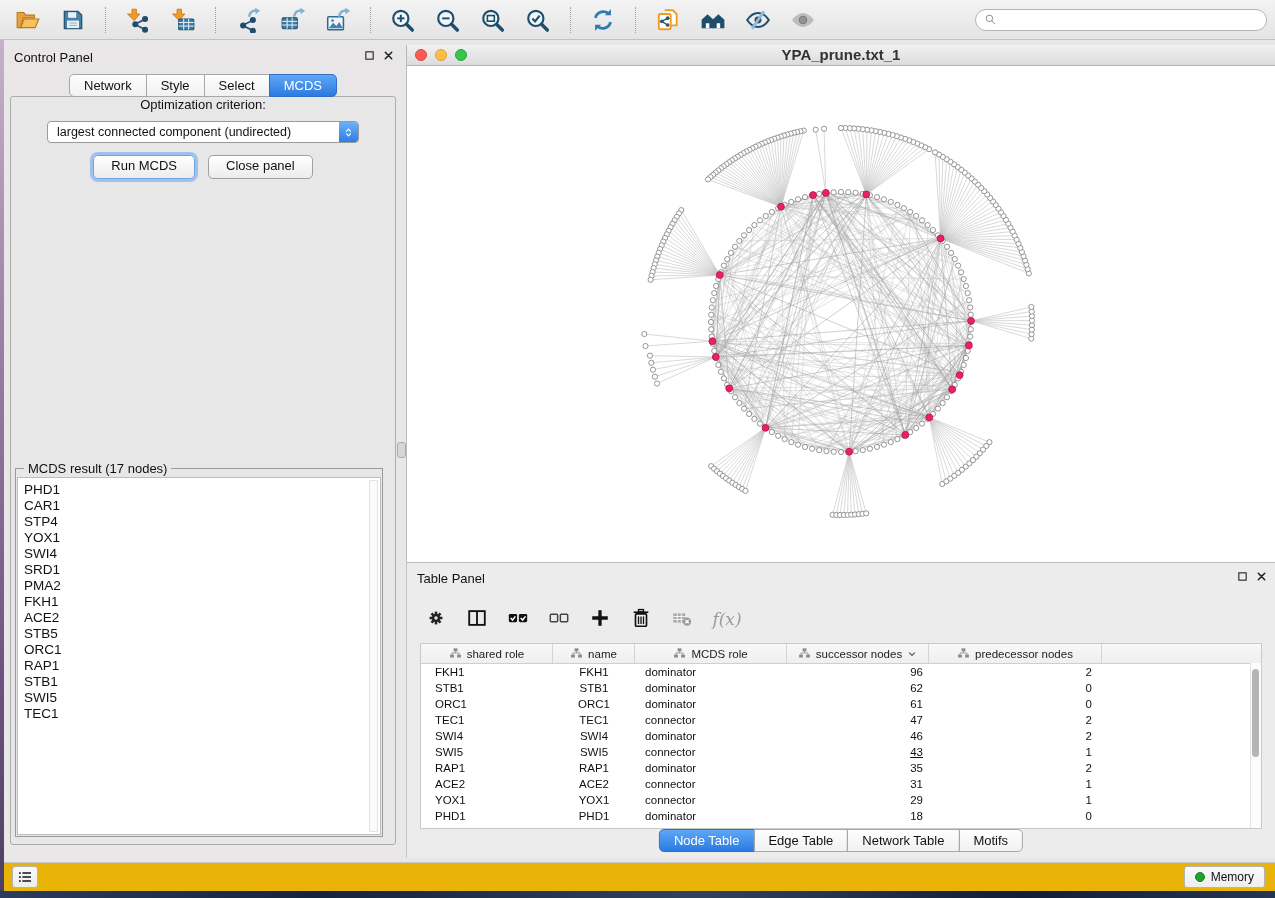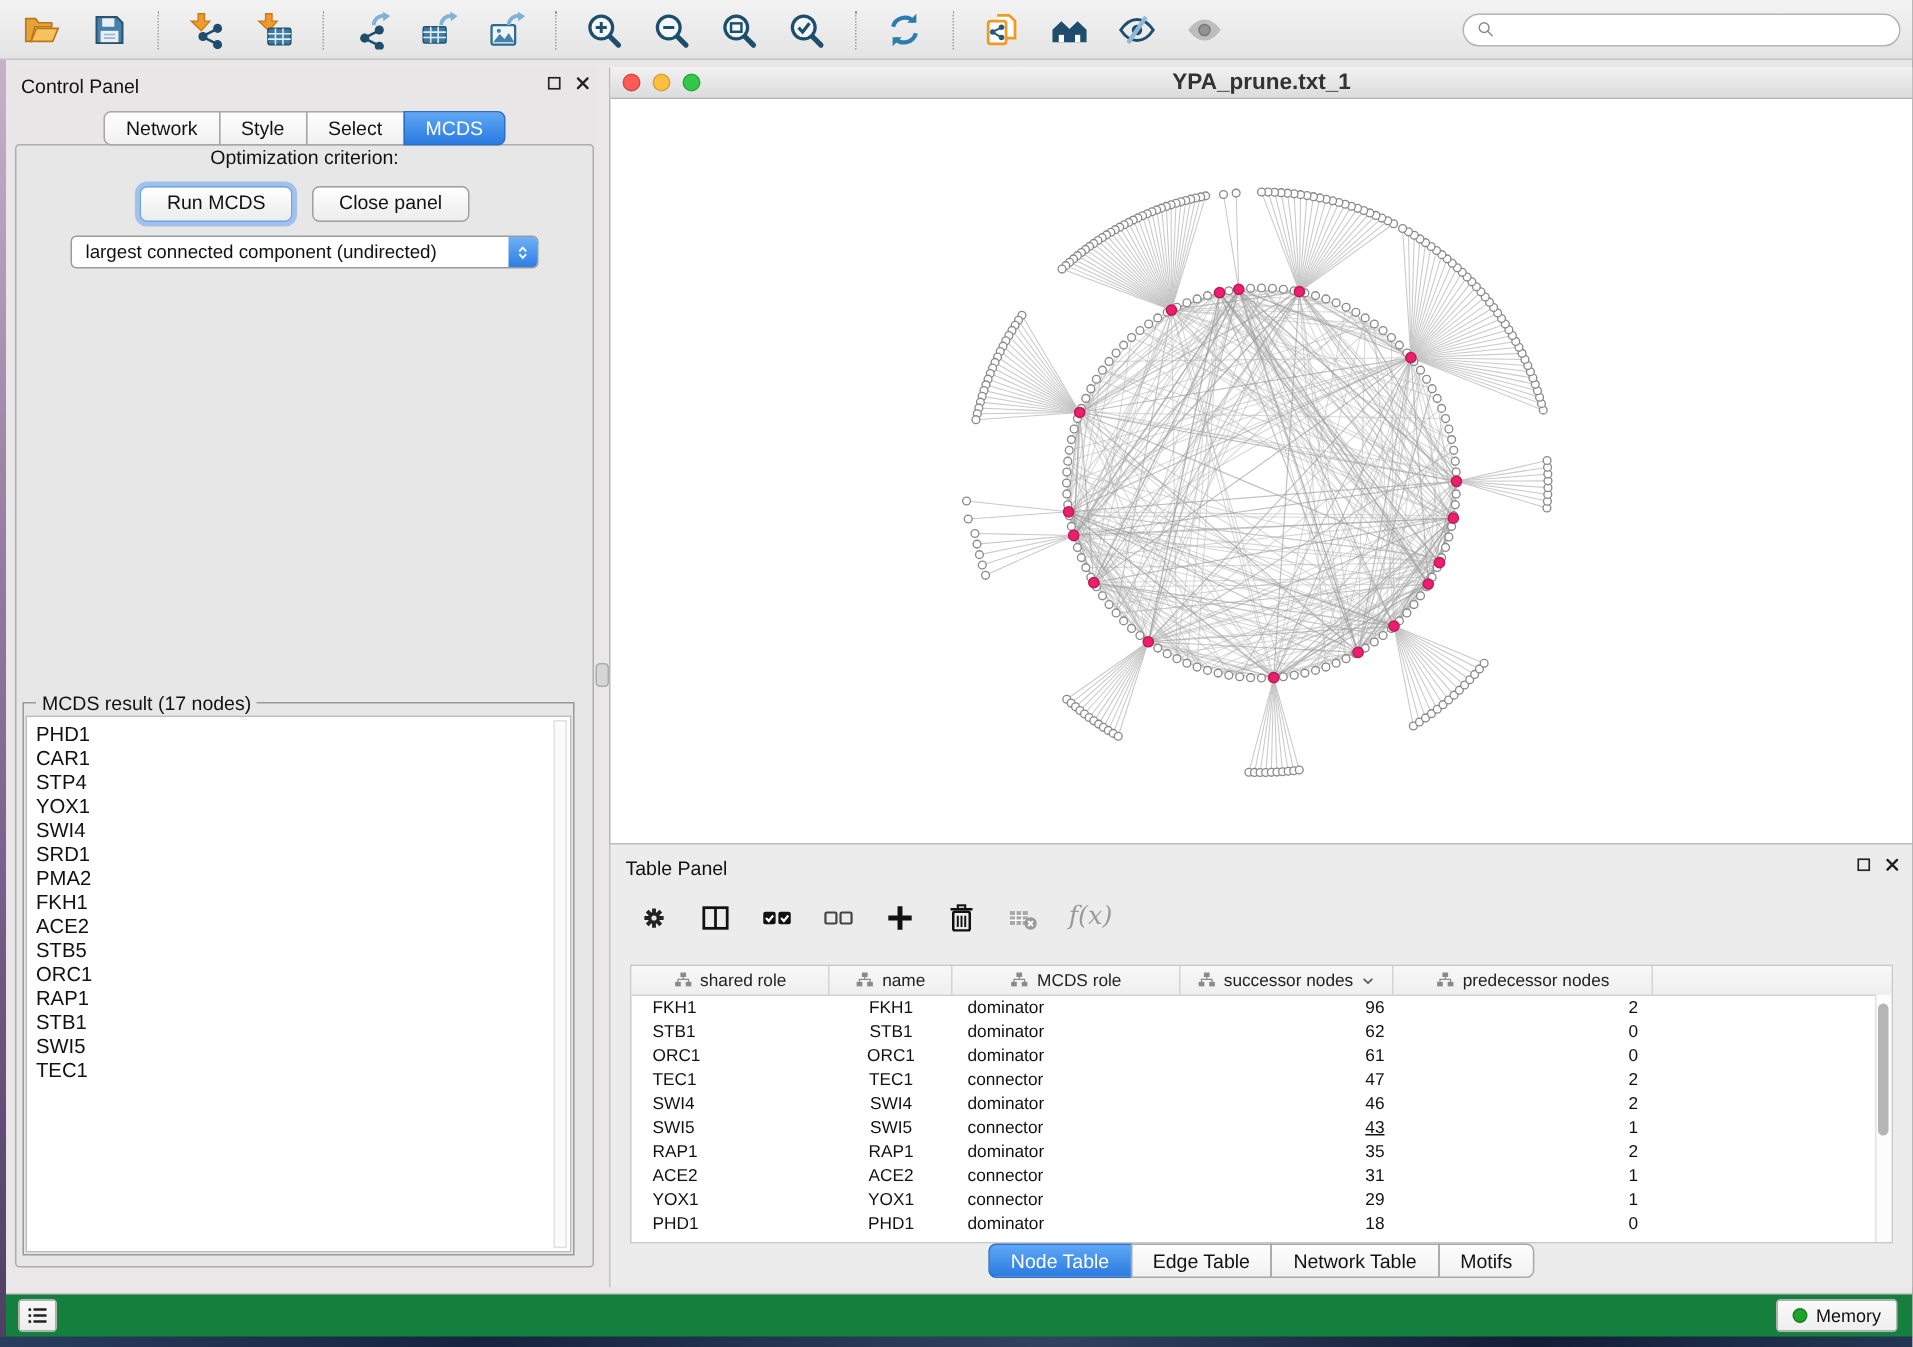--- a/index.html
+++ b/index.html
@@ -72,42 +72,42 @@
   .light.red{background:#fc5b57;border:1px solid #d94942;box-sizing:border-box;}
   .light.yellow{background:#fdbe41;border:1px solid #d9a137;box-sizing:border-box;}
   .light.green{background:#34c84a;border:1px solid #2aa83d;box-sizing:border-box;}
   #net-title{text-align:center;font-size:15px;font-weight:600;color:#333;line-height:19px;}
   #network-canvas{position:absolute;left:0;top:20px;right:0;bottom:0;}
   #network-canvas svg{display:block;}
 
   
   #table-panel{position:absolute;left:406px;top:562px;right:0;height:296px;background:#ececec;border-top:1px solid #bdbdbd;border-left:1px solid #c4c4c4;box-sizing:border-box;}
   #table-toolbar{position:absolute;left:16px;top:34px;height:36px;display:flex;align-items:center;gap:15px;}
-  .ttool-btn{display:flex;align-items:flex-start;justify-content:center;width:26px;height:28px;}
+  .ttool-btn{display:flex;align-items:flex-end;justify-content:center;width:26px;height:28px;}
   .ttool-btn svg{width:22px;height:22px;}
   .fx{font-family:"DejaVu Serif",serif;font-style:italic;font-size:17px;color:#9a9a9a;}
   #table-wrap{position:absolute;left:13px;right:13px;top:80px;height:186px;background:#fff;border:1px solid #c9c9c9;box-sizing:border-box;overflow:hidden;}
   #tbl-head{display:flex;height:19px;background:linear-gradient(#f8f8f8,#efefef);border-bottom:1px solid #cfcfcf;}
   .th{display:flex;align-items:center;justify-content:center;gap:5px;font-size:11.5px;color:#222;
     border-right:1px solid #d4d4d4;box-sizing:border-box;overflow:hidden;white-space:nowrap;}
   .th svg.tree{width:13px;height:13px;}
   .th svg.chev{width:10px;height:10px;}
   .tr{display:flex;height:16px;align-items:center;}
   .td{font-size:11.5px;color:#111;box-sizing:border-box;white-space:nowrap;overflow:hidden;}
   .td.c0{padding-left:14px;text-align:left;}
   .td.c1{text-align:center;}
   .td.c2{padding-left:10px;text-align:left;}
   .td.c3{text-align:right;padding-right:6px;}
   .td.c4{text-align:right;padding-right:10px;}
   #tbl-scroll{position:absolute;right:0;top:19px;bottom:0;width:10px;background:#fcfcfc;border-left:1px solid #e2e2e2;}
   #tbl-thumb{position:absolute;left:1px;top:6px;width:7px;height:88px;background:#b5b5b5;border-radius:4px;}
   #tp-tabs{position:absolute;left:50%;bottom:6px;transform:translateX(-50%);display:flex;z-index:2;}
 
   
-  #status-bar{position:absolute;left:0;right:0;top:862px;height:29px;background:#15803d;border-top:1px solid #c6c6c6;}
+  #status-bar{position:absolute;left:0;right:0;top:862px;height:29px;background:#eab308;border-top:1px solid #c6c6c6;}
   #panels-btn{position:absolute;left:12px;top:3px;width:26px;height:22px;background:linear-gradient(#f8f8f8,#ededed);
     border:1px solid #b4b4b4;border-radius:3px;display:flex;align-items:center;justify-content:center;box-sizing:border-box;}
   #panels-btn svg{width:16px;height:16px;}
   #memory-btn{position:absolute;right:10px;top:3px;height:22px;padding:0 10px;background:linear-gradient(#fafafa,#eeeeee);
     border:1px solid #b4b4b4;border-radius:3px;display:flex;align-items:center;gap:6px;box-sizing:border-box;}
   .mem-dot{width:10px;height:10px;border-radius:50%;background:#1fa12e;border:1px solid #158221;box-sizing:border-box;}
   #memory-btn span{font-size:12px;color:#111;}
 </style>
 </head>
 <body>
@@ -292,32 +292,32 @@
       </div>
     </div>
     <div id="cp-tabs">
         <div class="seg-tab">Network</div>
         <div class="seg-tab">Style</div>
         <div class="seg-tab">Select</div>
         <div class="seg-tab selected">MCDS</div>
       </div>
     <div id="cp-content">
       <div id="opt-label">Optimization criterion:</div>
-      <div id="cp-buttons">
-        <div class="push-btn focused">Run MCDS</div>
-        <div class="push-btn">Close panel</div>
-      </div>
       <div id="criterion-select">
         <span class="sel-text">largest connected component (undirected)</span>
         <span class="sel-stepper">
           <svg viewBox="0 0 24 24">
               <path d="M7 10l5-5.5 5 5.5" fill="none" stroke="#fff" stroke-width="2.6"></path>
               <path d="M7 14l5 5.5 5-5.5" fill="none" stroke="#fff" stroke-width="2.6"></path>
             </svg>
         </span>
+      </div>
+      <div id="cp-buttons">
+        <div class="push-btn focused">Run MCDS</div>
+        <div class="push-btn">Close panel</div>
       </div>
       <div id="mcds-fieldset">
         <div id="mcds-legend">MCDS result (17 nodes)</div>
         <div id="mcds-listbox">
           <div id="mcds-list">
               <div class="list-item">PHD1</div>
               <div class="list-item">CAR1</div>
               <div class="list-item">STP4</div>
               <div class="list-item">YOX1</div>
               <div class="list-item">SWI4</div>

